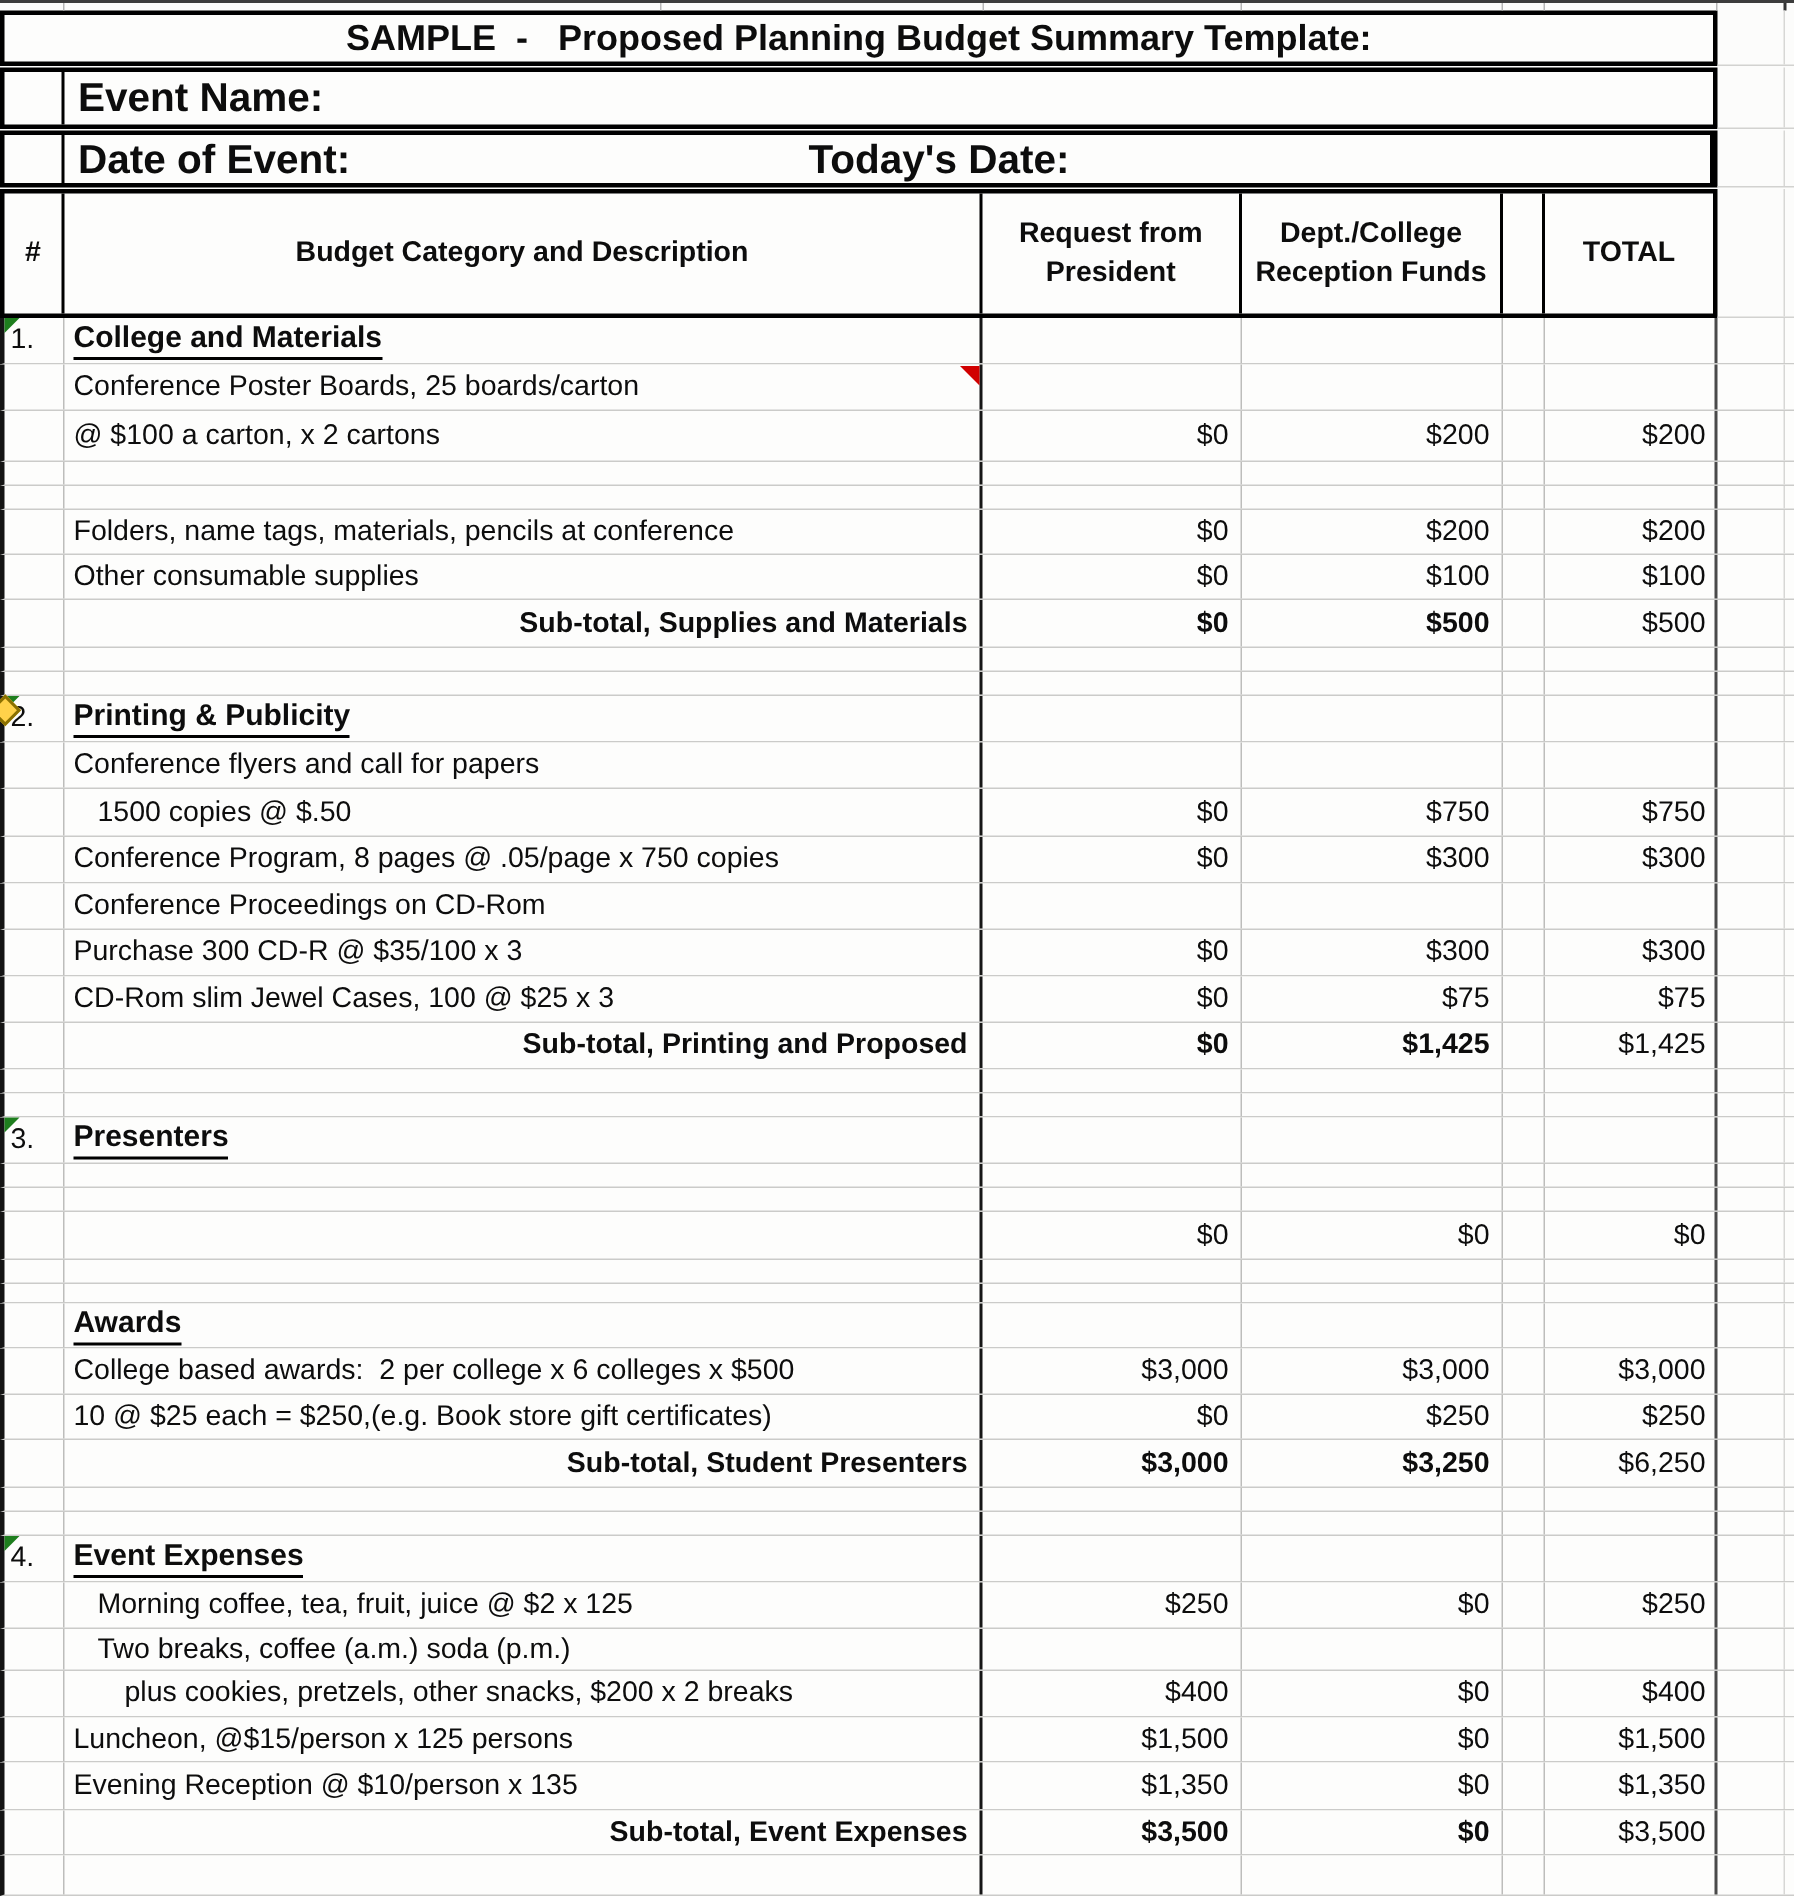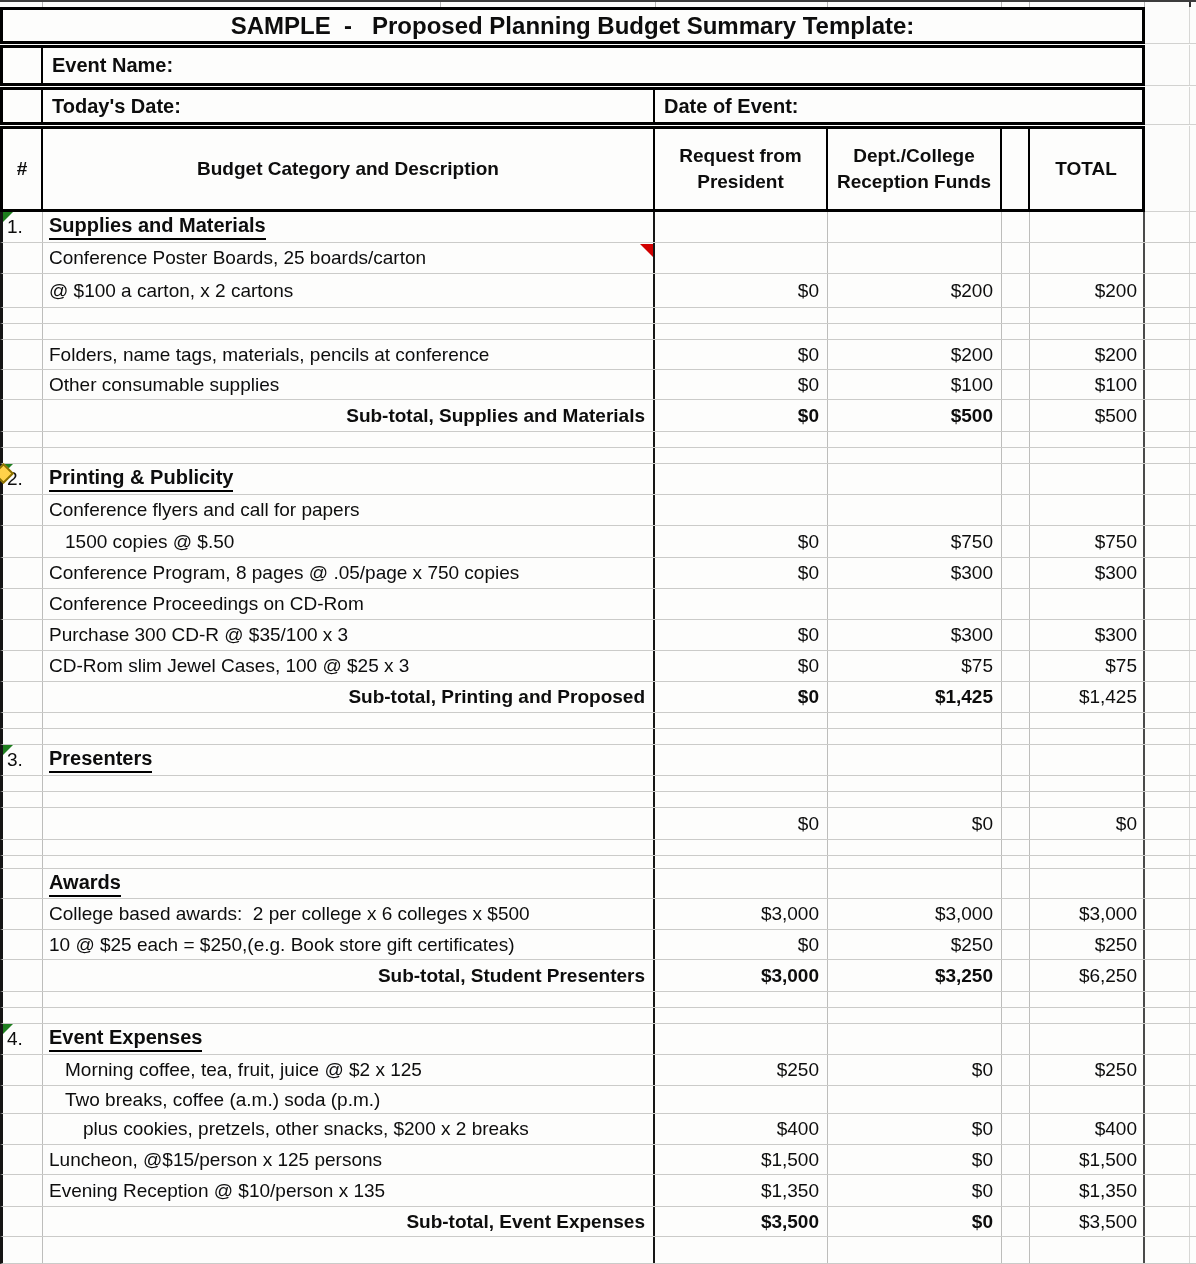--- a/index.html
+++ b/index.html
@@ -24,21 +24,21 @@
   .frame .hc { display: flex; align-items: center; }
   .divr { border-right: 2px solid #000; }
   .stub { flex: 1; position: relative; }
   .stub .stubline { position: absolute; left: 44px; top: 0; bottom: 0; width: 1px; background: #d7d7d5; }
   .stub.gl { border-bottom: 1px solid #d2d2d0; }
 
   .row-title { height: 37px; }
   .row-title .hc { width: 100%; justify-content: center; font-weight: bold; font-size: 24px; white-space: pre; }
   .row-event { height: 41px; }
   .row-today { height: 38px; }
-  .biglabel { font-weight: bold; font-size: 20px; padding-left: 9px; }
+  .biglabel { font-weight: bold; font-size: 27px; padding-left: 9px; }
   .numstub { width: 40px; }
   .row-today .hc.half { width: 612px; }
   .row-today .hc.half2 { flex: 1; }
 
   .row-colheads { height: 86px; }
   .row-colheads .hc { justify-content: center; text-align: center; font-weight: bold; font-size: 19px; line-height: 1.35; }
   .ch-num { width: 40px; }
   .ch-desc { width: 612px; font-size: 20px; }
   .ch-req { width: 173px; }
   .ch-match { width: 174px; }
@@ -107,25 +107,25 @@
       </div>
     </div>
     <div class="stub gl">
         <div class="stubline"></div>
       </div>
   </div>
 
   <div class="hrow row-today">
     <div class="frame">
       <div class="hc numstub divr"></div>
+      <div class="hc half2">
+        <span class="biglabel">Date of Event:</span>
+      </div>
       <div class="hc half divr">
         <span class="biglabel">Today's Date:</span>
-      </div>
-      <div class="hc half2">
-        <span class="biglabel">Date of Event:</span>
       </div>
     </div>
     <div class="stub gl">
         <div class="stubline"></div>
       </div>
   </div>
 
   <div class="hrow row-colheads">
     <div class="frame">
       <div class="hc ch-num divr">
@@ -150,21 +150,21 @@
       </div>
   </div>
 
   <div id="sheet-body">
       <div class="row heading" style="height: 31px;">
         <div class="c c-num">
           <span>1.</span>
           <i class="error-corner"></i>
         </div>
         <div class="c c-desc">
-          <span>Supplies and Materials</span>
+          <span>College and Materials</span>
         </div>
         <div class="c c-req"></div>
         <div class="c c-match"></div>
         <div class="c c-narrow"></div>
         <div class="c c-total"></div>
         <div class="c-stub">
           <div class="stubline"></div>
         </div>
       </div>
       <div class="row" style="height: 31px;">

